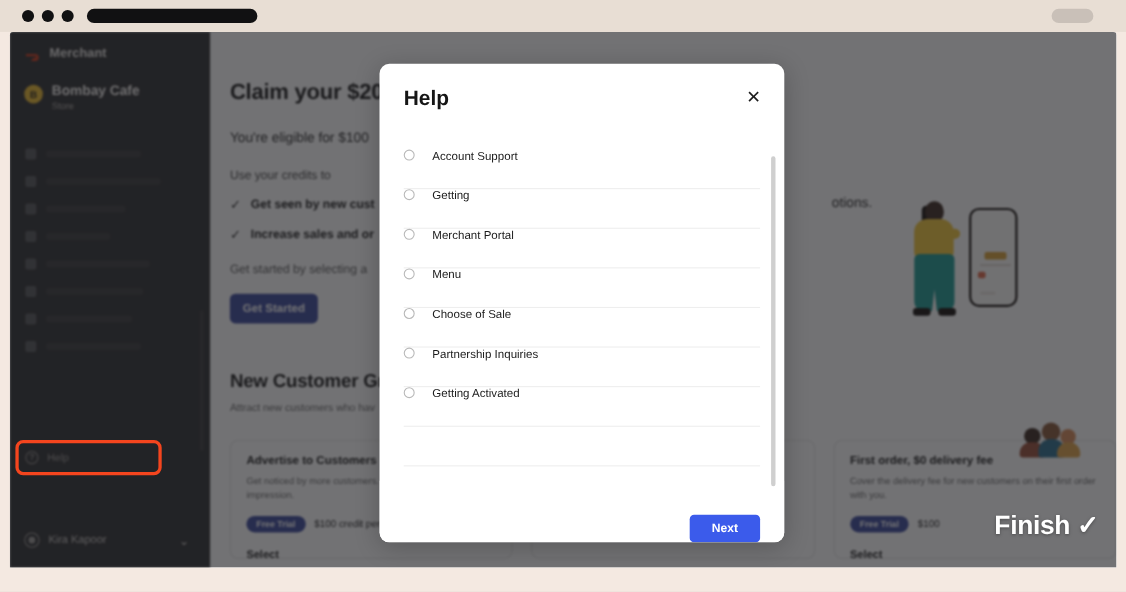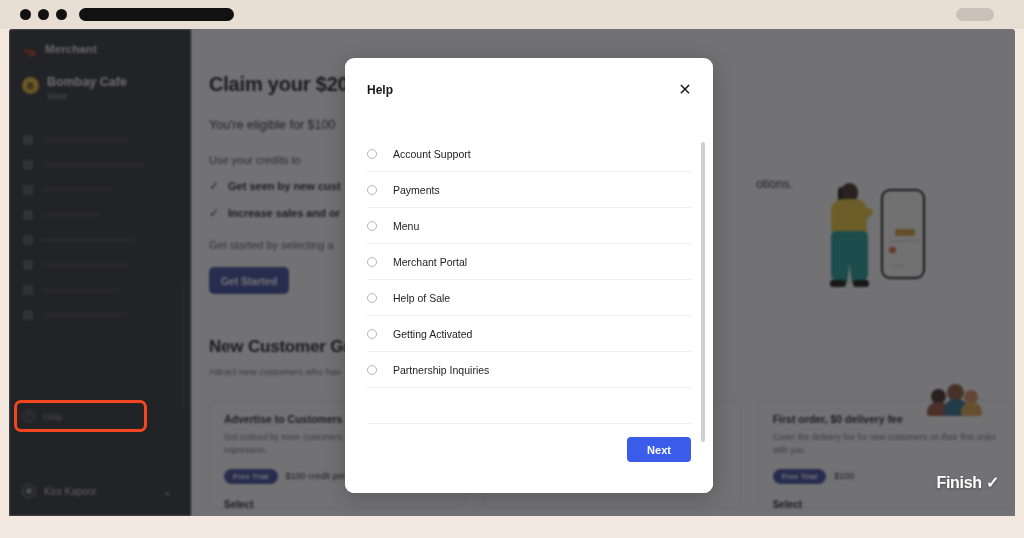--- a/index.html
+++ b/index.html
@@ -222,62 +222,62 @@
     z-index: 70;
     box-shadow: 0 4px 22px rgba(0,0,0,.22);
     overflow: hidden;
   }
   .modal-header {
     position: relative;
     height: 64px;
     display: flex; align-items: center;
     padding: 0 22px;
   }
-  .modal-title { font-size: 12px; font-weight: 700; color: #161616; }
+  .modal-title { font-size: 19px; font-weight: 700; color: #161616; }
   .modal-close {
     position: absolute; right: 18px; top: 22px;
     width: 20px; height: 20px;
     display: flex; align-items: center; justify-content: center;
     color: #1c1c1c; font-size: 16px; line-height: 1;
     cursor: pointer;
   }
   .modal-body {
     position: absolute;
     top: 64px; left: 0; right: 0; bottom: 56px;
     padding: 14px 22px 0 22px;
     overflow: hidden;
   }
   .form-question {
     font-size: 10.5px; font-weight: 700; color: #161616;
     line-height: 1.55; margin-bottom: 9px;
     max-width: 290px;
   }
   .option-row {
-    display: flex; align-items: center; gap: 16px;
+    display: flex; align-items: flex-start; gap: 16px;
     height: 36px;
     border-bottom: 1px solid #eeeeee;
     cursor: pointer;
   }
   .radio {
     width: 10px; height: 10px; border-radius: 50%;
     border: 1px solid #b9b9b9; background: #fff; flex: 0 0 auto;
   }
   .option-label { font-size: 10.5px; color: #1c1c1c; }
   .modal-scrollbar {
     position: absolute;
     right: 8px; top: 84px;
     width: 4px; height: 300px;
     border-radius: 2px;
     background: #cfcfcf;
     z-index: 75;
   }
   .modal-footer {
     position: absolute;
     left: 0; right: 0; bottom: 0; height: 56px;
-    display: flex; align-items: flex-start; justify-content: flex-end;
+    display: flex; align-items: flex-end; justify-content: flex-end;
     padding-right: 22px;
     background: #fff;
   }
   .btn-next {
     width: 64px; height: 25px;
     border: none; border-radius: 4px;
     background: #3b5beb; color: #fff;
     font-size: 11px; font-weight: 700;
     font-family: "Liberation Sans", sans-serif;
     cursor: pointer;
@@ -286,21 +286,21 @@
   
   .overlay-caption {
     position: absolute;
     right: 16px; bottom: 24px;
     z-index: 90;
     text-align: left;
     color: #ffffff;
     font-weight: 700;
     text-shadow: 0 1px 3px rgba(0,0,0,.35);
   }
-  .cap-line1 { font-size: 16px; letter-spacing: -.3px; }
+  .cap-line1 { font-size: 24px; letter-spacing: -.3px; }
   .cap-line2 { font-size: 24px; letter-spacing: -.3px; margin-top: 1px; }
 </style>
 </head>
 <body>
 
 <div class="browser-chrome">
   <div class="traffic-lights">
     <span class="traffic-dot"></span>
     <span class="traffic-dot"></span>
     <span class="traffic-dot"></span>
@@ -471,41 +471,41 @@
     </div>
 
     <div class="modal-body">
 
       <div class="option-row">
         <span class="radio"></span>
         <span class="option-label">Account Support</span>
       </div>
       <div class="option-row">
         <span class="radio"></span>
-        <span class="option-label">Payments</span>
+        <span class="option-label">Getting</span>
+      </div>
+      <div class="option-row">
+        <span class="radio"></span>
+        <span class="option-label">Merchant Portal</span>
       </div>
       <div class="option-row">
         <span class="radio"></span>
         <span class="option-label">Menu</span>
       </div>
       <div class="option-row">
         <span class="radio"></span>
-        <span class="option-label">Merchant Portal</span>
-      </div>
-      <div class="option-row">
-        <span class="radio"></span>
-        <span class="option-label">Help of Sale</span>
+        <span class="option-label">Choose of Sale</span>
+      </div>
+      <div class="option-row">
+        <span class="radio"></span>
+        <span class="option-label">Partnership Inquiries</span>
       </div>
       <div class="option-row">
         <span class="radio"></span>
         <span class="option-label">Getting Activated</span>
-      </div>
-      <div class="option-row">
-        <span class="radio"></span>
-        <span class="option-label">Partnership Inquiries</span>
       </div>
       <div class="option-row">
         
         
       </div>
     </div>
 
     <div class="modal-scrollbar"></div>
 
     <div class="modal-footer">

